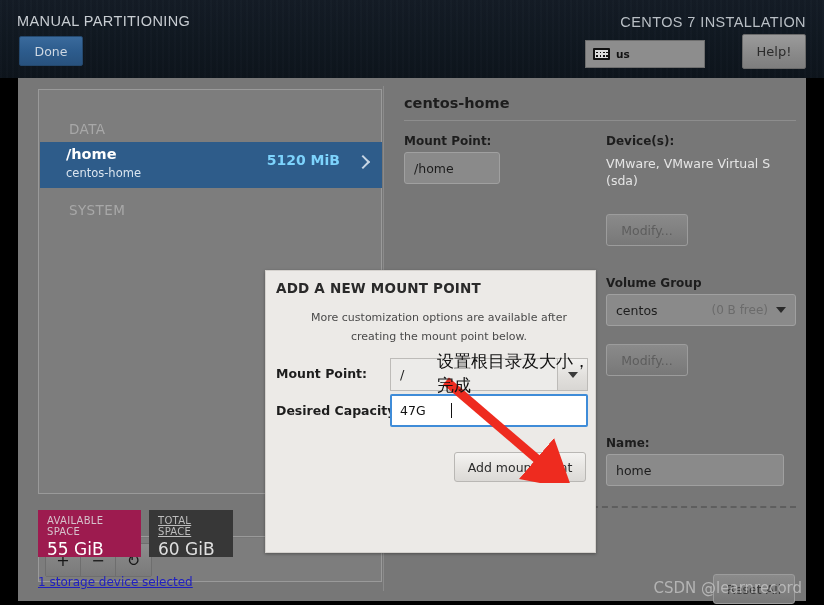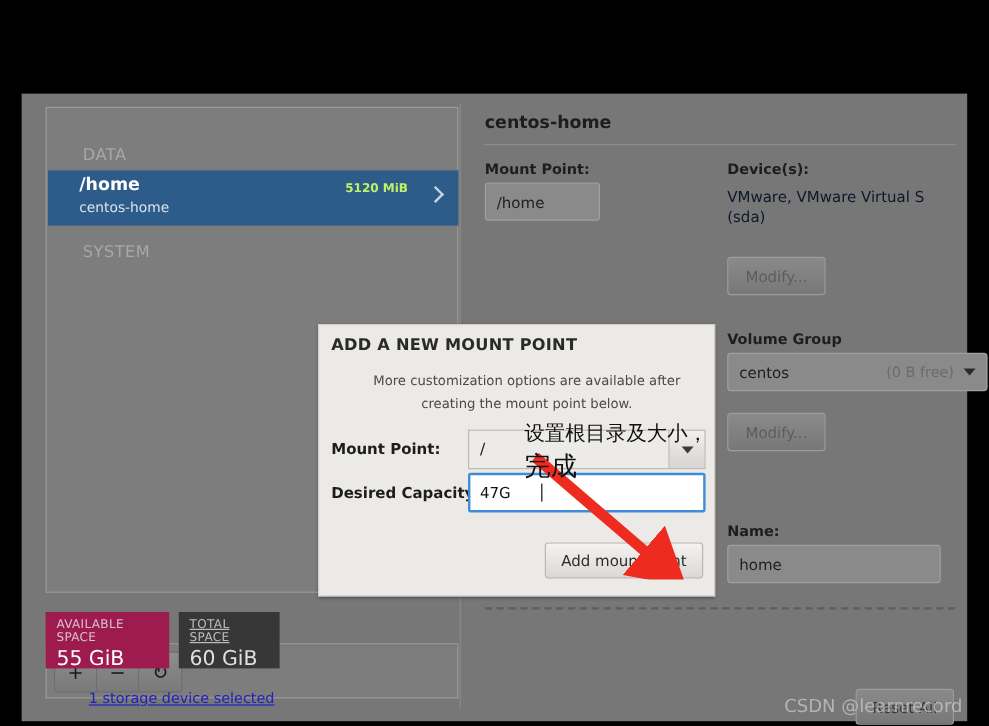--- a/index.html
+++ b/index.html
@@ -145,21 +145,21 @@
   #part-name {
     position: absolute; left: 26px; top: 4px;
     font-size: 14.5px; font-weight: bold; color: #ffffff;
   }
   #part-sub {
     position: absolute; left: 26px; top: 24px;
     font-size: 11.5px; color: #d9e4ef;
   }
   #part-size {
     position: absolute; right: 42px; top: 10px;
-    font-size: 10px; font-weight: bold; color: #bef264;
+    font-size: 14px; font-weight: bold; color: #7dd3fc;
   }
   #part-chevron {
     position: absolute; right: 14px; top: 12px;
     width: 11px; height: 18px;
   }
   #part-chevron::before {
     content: "";
     position: absolute; left: 1px; top: 3px;
     width: 8px; height: 8px;
     border-top: 2.5px solid #c7d6e5;
@@ -223,21 +223,20 @@
   }
   #space-total .space-val { color: #e0e0e0; }
 
   #storage-link {
     position: absolute;
     left: 20px; top: 497px;
     font-size: 12px;
     color: #2020c0;
     text-decoration: underline;
     cursor: pointer;
-    margin-left: 36px;
   }
 
   
   #right-panel {
     position: absolute;
     left: 386px; top: 8px;
     width: 400px; height: 505px;
   }
   #rp-title {
     position: absolute; left: 0; top: 9px;
@@ -274,28 +273,28 @@
     cursor: pointer;
   }
 
   #lbl-mountpoint { left: 0px; top: 48px; }
   #in-mountpoint  { left: 0px; top: 66px; width: 96px; height: 32px; }
 
   #lbl-devices { left: 202px; top: 48px; }
   #txt-devices {
     position: absolute; left: 202px; top: 69px;
     width: 190px;
-    font-size: 12.5px; color: #0f172a; line-height: 17px;
+    font-size: 12.5px; color: #e5e5e5; line-height: 17px;
   }
   #btn-modify-dev { left: 202px; top: 128px; width: 82px; height: 32px; }
 
   #lbl-volgroup { left: 202px; top: 190px; }
   #ddl-volgroup {
     position: absolute; left: 202px; top: 208px;
-    width: 217px; height: 32px;
+    width: 190px; height: 32px;
     background: #8a8a8a;
     border: 1px solid #a0a0a0;
     border-radius: 3px;
     display: flex; align-items: center;
     padding: 0 9px;
     cursor: pointer;
   }
   #vg-name { font-size: 12.5px; color: #1d1d1d; }
   #vg-free { font-size: 12px; color: #6b6b6b; margin-left: auto; margin-right: 8px; }
   .caret-down {
@@ -326,21 +325,21 @@
     font-size: 12.5px; color: #3b3b3b;
     display: flex; align-items: center; justify-content: center;
     cursor: pointer;
     text-align: right;
   }
 
   
   #dialog {
     position: absolute;
     left: 247px; top: 192px;
-    width: 331px; height: 227px;
+    width: 331px; height: 283px;
     background: #eceae7;
     box-shadow: 0 1px 3px rgba(0,0,0,0.35);
     border: 1px solid #d4d1cd;
   }
   #dlg-title {
     position: absolute; left: 10px; top: 9px;
     font-size: 13.5px; font-weight: bold; color: #2a2a2a;
     letter-spacing: 0.2px;
   }
   #dlg-desc {
@@ -420,21 +419,21 @@
   
   #anno-line1 {
     position: absolute; left: 419px; top: 272px;
     font-size: 17px; color: #111; font-weight: 500;
     font-family: "DejaVu Sans", sans-serif;
     white-space: nowrap;
     z-index: 50;
   }
   #anno-line2 {
     position: absolute; left: 419px; top: 296px;
-    font-size: 22px; color: #111; font-weight: 500;
+    font-size: 17px; color: #111; font-weight: 500;
     font-family: "DejaVu Sans", sans-serif;
     white-space: nowrap;
     z-index: 50;
   }
   #arrow-svg {
     position: absolute; left: 420px; top: 295px;
     width: 140px; height: 110px;
     z-index: 49;
     pointer-events: none;
   }
@@ -448,20 +447,40 @@
     opacity: 0.75;
     z-index: 60;
     white-space: nowrap;
   }
 </style>
 </head>
 <body>
 
 <div id="screen">
 
+  <div id="header">
+    <div id="header-stripes"></div>
+
+    <div id="title-main">MANUAL PARTITIONING</div>
+
+    <div id="title-right">CENTOS 7 INSTALLATION</div>
+
+    <div id="done-button">
+      <span>Done</span>
+    </div>
+
+    <div id="kbd-layout">
+      <span class="kbd-glyph"></span>
+      <span id="kbd-label">us</span>
+    </div>
+
+    <div id="help-button">
+      <span>Help!</span>
+    </div>
+  </div>
 
   <div id="body-area">
 
     <div id="panel-divider"></div>
 
     <div id="left-panel">
 
 
       <div class="group-label" id="group-data">DATA</div>
 

